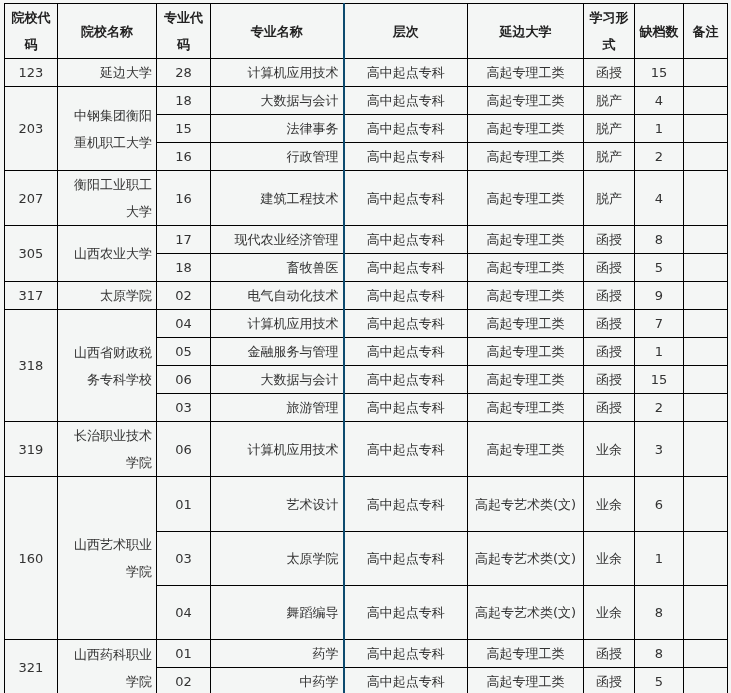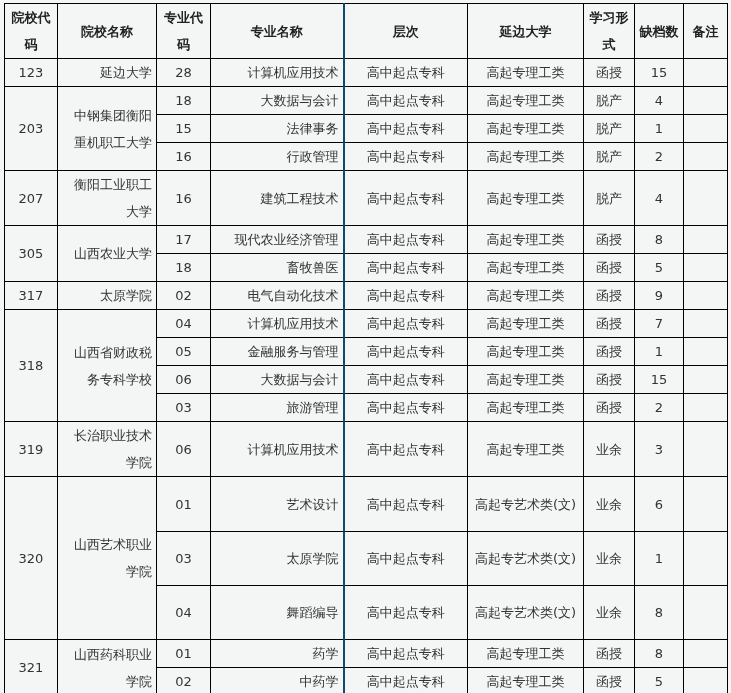--- a/index.html
+++ b/index.html
@@ -220,21 +220,21 @@
       <td class="c">06</td>
       <td class="l thick-r">计算机应用技术</td>
       <td class="c">高中起点专科</td>
       <td class="c">高起专理工类</td>
       <td class="c">业余</td>
       <td class="c">3</td>
       <td class="c"></td>
     </tr>
 
     <tr class="h2">
-      <td class="c" rowspan="3">320</td>
+      <td class="c" rowspan="3">160</td>
       <td class="l" rowspan="3">山西艺术职业学院</td>
       <td class="c">01</td>
       <td class="l thick-r">艺术设计</td>
       <td class="c">高中起点专科</td>
       <td class="c">高起专艺术类(文)</td>
       <td class="c">业余</td>
       <td class="c">6</td>
       <td class="c"></td>
     </tr>
     <tr class="h2b">

